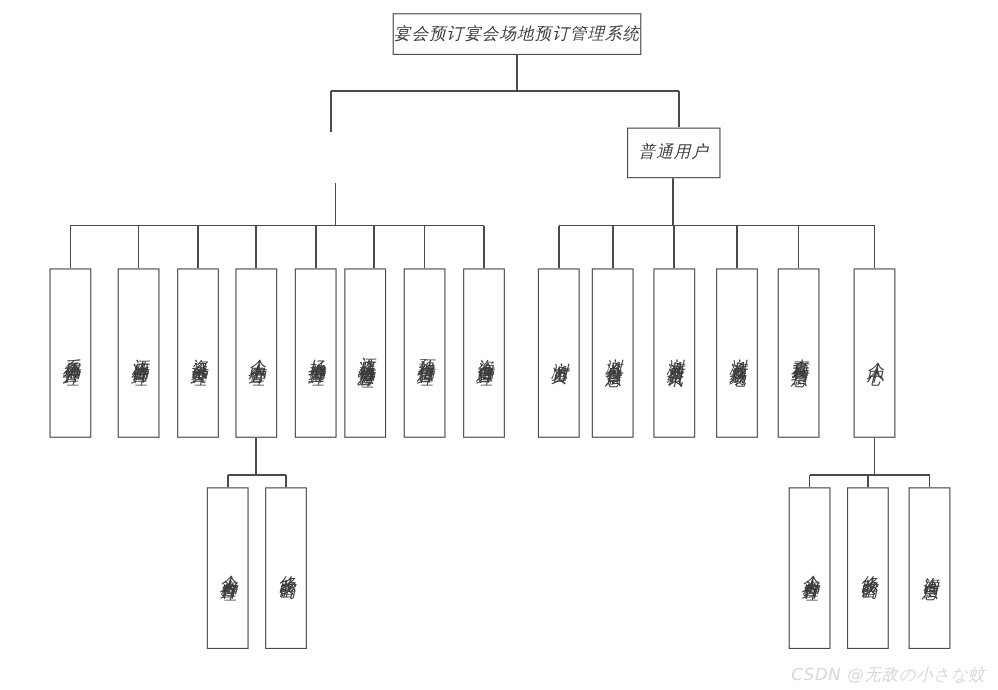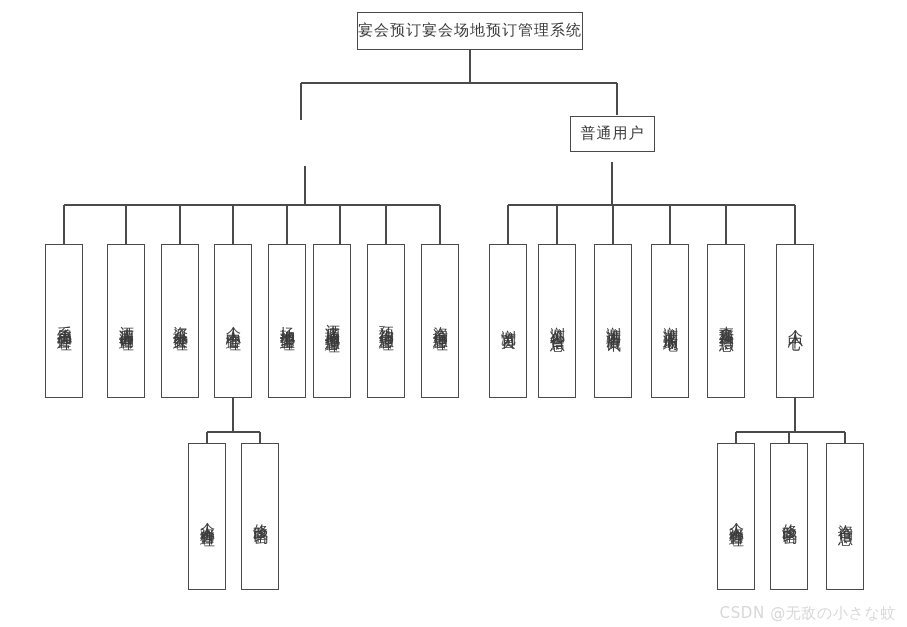--- a/index.html
+++ b/index.html
@@ -10,20 +10,21 @@
   }
   body {
     font-family: "DejaVu Sans", "Liberation Sans", sans-serif;
   }
   #stage {
     position: relative;
     width: 907px;
     height: 627px;
     background: #ffffff;
     overflow: hidden;
+    font-style: italic;
   }
   svg.wires {
     position: absolute;
     left: 0;
     top: 0;
     width: 907px;
     height: 627px;
     pointer-events: none;
   }
   .node {
@@ -109,21 +110,21 @@
       <path d="M789,432 L789,443"></path>
       <path d="M845,432 L845,443"></path>
     </g>
   </svg>
 
   <div class="node horiz" style="left:357px; top:12px; width:226px; height:38px;">
     <span class="lbl">宴会预订宴会场地预订管理系统</span>
   </div>
 
 
-  <div class="node horiz" style="left:570px; top:116px; width:85px; height:36px;">
+  <div class="node horiz" style="left:570px; top:116px; width:85px; height:46px;">
     <span class="lbl">普通用户</span>
   </div>
 
   <div class="node vert" style="left:45px; top:244px; width:38px; height:154px;">
     <span class="lbl">系统用户管理</span>
   </div>
   <div class="node vert" style="left:107px; top:244px; width:38px; height:154px;">
     <span class="lbl">酒店咨询管理</span>
   </div>
   <div class="node vert" style="left:161px; top:244px; width:38px; height:154px;">

